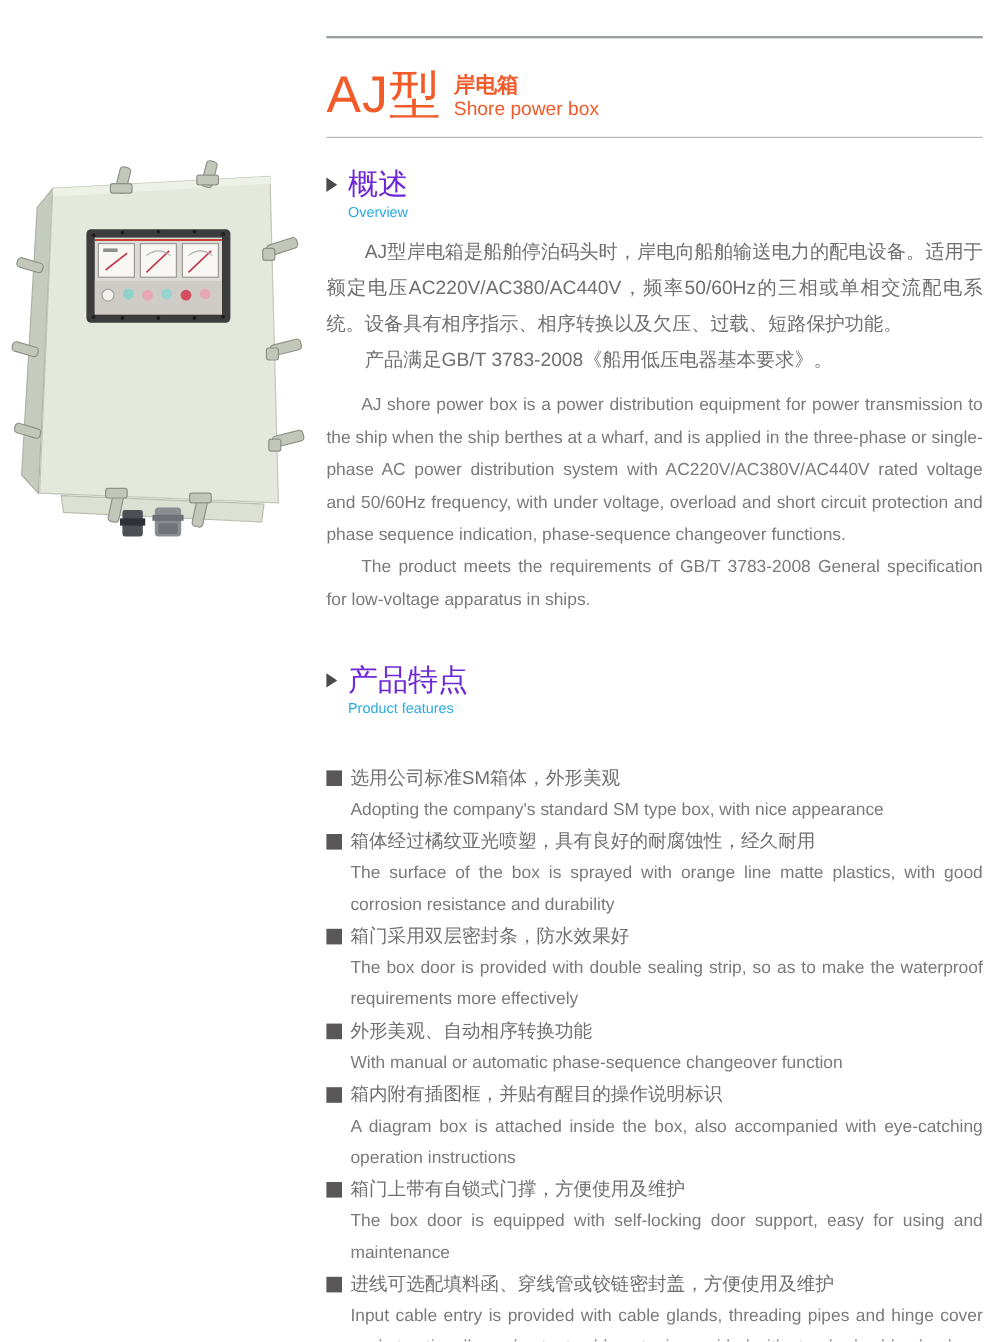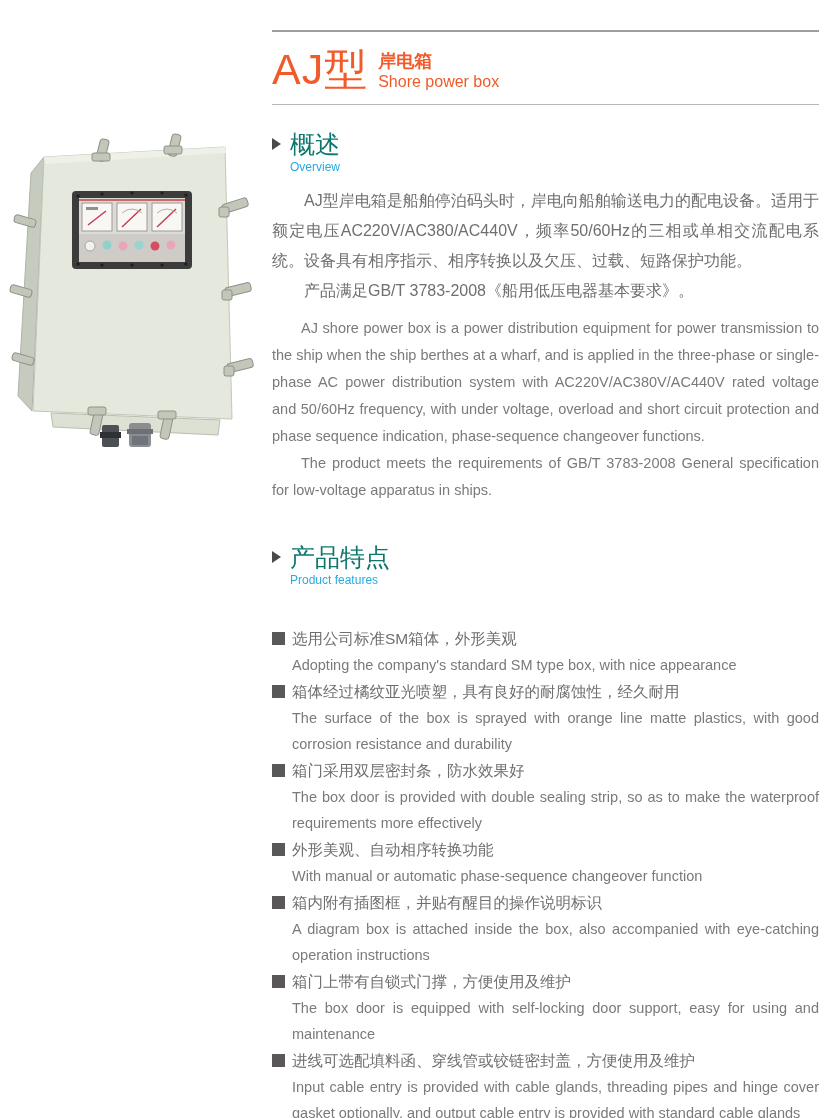--- a/index.html
+++ b/index.html
@@ -6,29 +6,29 @@
   .page{
     position:relative;width:830px;height:1118px;background:#ffffff;
     font-family:"Liberation Sans","DejaVu Sans",sans-serif;overflow:hidden;
   }
   
   .photo-wrap{position:absolute;left:6px;top:133px;width:254px;height:325px;}
   
   .content{position:absolute;left:272px;top:0;width:547px;}
   .rule-top{margin-top:30px;border-top:2px solid #9aa0a2;}
   .rule-under-title{border-top:1px solid #b5b8ba;}
-  .title-block{display:flex;align-items:flex-start;padding:14px 0 12px 0;}
+  .title-block{display:flex;align-items:flex-start;padding:24px 0 12px 0;}
   .model{font-size:43px;line-height:46px;color:#f15a29;letter-spacing:1px;}
   .title-sub{margin-left:10px;margin-top:5px;}
   .title-sub .cn{font-size:18px;font-weight:bold;color:#f15a29;line-height:21px;}
   .title-sub .en{font-size:16px;color:#f15a29;line-height:20px;}
   .section-head{display:flex;align-items:flex-start;}
   .tri{width:0;height:0;border-left:9px solid #4a4a4a;border-top:6px solid transparent;
        border-bottom:6px solid transparent;margin:7px 9px 0 0;}
-  .head-cn{font-size:25px;color:#0f766e;line-height:27px;}
+  .head-cn{font-size:25px;color:#6d28d9;line-height:27px;}
   .head-en{font-size:12px;color:#29abe2;line-height:19px;}
   .overview-head{margin-top:26px;}
   .para-cn{font-size:16px;line-height:30px;color:#6f6f6f;text-align:justify;
            text-indent:2em;margin:0;}
   .cn-block{margin-top:9px;}
   .para-en{font-size:14.5px;line-height:27px;color:#7a7a7a;text-align:justify;
            text-indent:2em;margin:0;}
   .en-block{margin-top:9px;}
   .features-head{margin-top:40px;}
   .features-list{margin-top:35px;}

